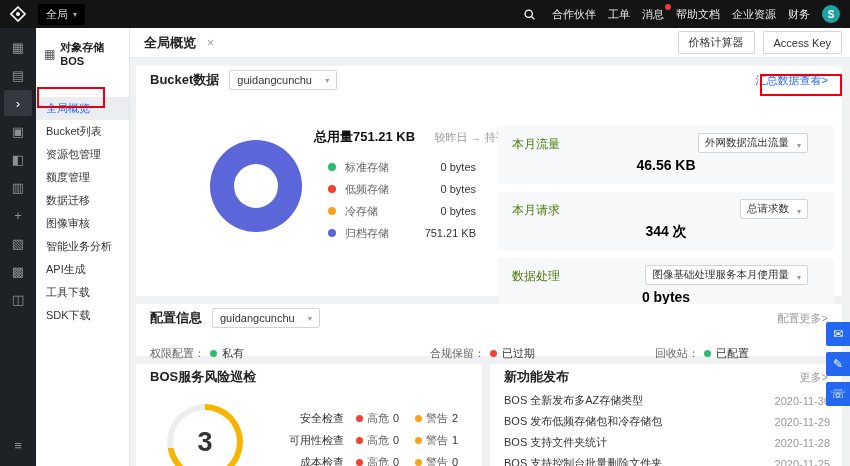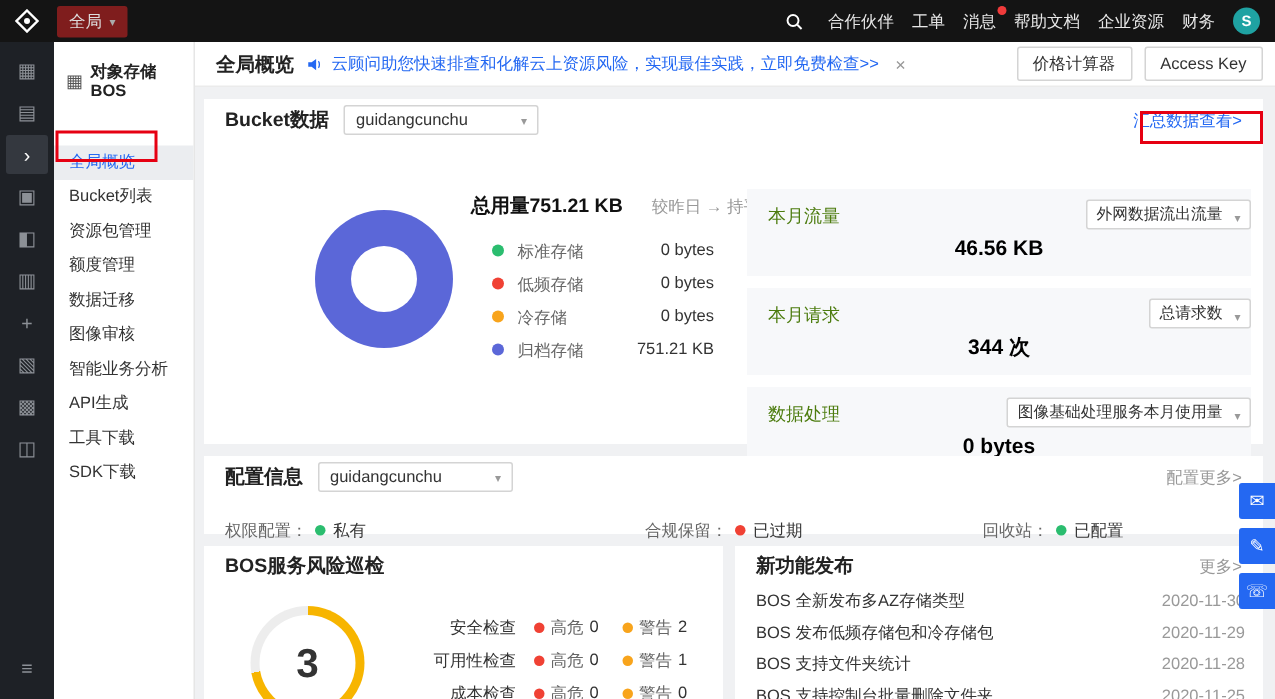--- a/index.html
+++ b/index.html
@@ -3,21 +3,21 @@
 <meta charset="utf-8">
 <style>
   * { margin:0; padding:0; box-sizing:border-box; }
   html,body { background:#e9eaec; }
   body { font-family:"Liberation Sans","DejaVu Sans",sans-serif; }
   .screen { position:relative; width:850px; height:466px; background:#f0f1f3; overflow:hidden; font-size:12px; color:#333; }
 
   
   .topnav { position:absolute; top:0; left:0; right:0; height:28px; background:#141414; display:flex; align-items:center; padding:0 10px; gap:12px; z-index:60; }
   .logo { display:flex; align-items:center; cursor:pointer; }
-  .region-pill { background:#7f1d1d; color:#ddd; font-size:11px; padding:3px 8px; border-radius:2px; display:flex; align-items:center; gap:5px; cursor:pointer; }
+  .region-pill { background:#000000; color:#ddd; font-size:11px; padding:3px 8px; border-radius:2px; display:flex; align-items:center; gap:5px; cursor:pointer; }
   .region-pill .caret { font-size:8px; color:#aaa; }
   .topnav-spacer { flex:1; }
   .search-btn { display:flex; align-items:center; cursor:pointer; margin-right:4px; }
   .topnav-link { color:#e8e8e8; font-size:11px; cursor:pointer; position:relative; white-space:nowrap; }
   .msg-badge { position:absolute; top:-3px; right:-7px; width:6px; height:6px; background:#f03b3b; border-radius:50%; }
   .avatar { width:18px; height:18px; border-radius:50%; background:#1fa2a2; color:#fff; font-size:10px; display:flex; align-items:center; justify-content:center; cursor:pointer; font-weight:bold; }
 
   
   .iconrail { position:absolute; top:28px; left:0; bottom:0; width:36px; background:#1e2126; display:flex; flex-direction:column; align-items:center; padding-top:6px; gap:2px; z-index:50; }
   .rail-icon { width:28px; height:26px; display:flex; align-items:center; justify-content:center; color:#8c9096; font-size:13px; cursor:pointer; border-radius:2px; }
@@ -43,21 +43,21 @@
 
   .card { position:absolute; background:#fff; }
   .bucket-card   { left:6px;   top:38px;  width:706px; height:230px; }
   .config-card   { left:6px;   top:276px; width:706px; height:52px; }
   .risk-card     { left:6px;   top:336px; width:346px; height:140px; }
   .features-card { left:360px; top:336px; width:352px; height:140px; }
 
   .card-head { display:flex; align-items:center; padding:4px 14px 0; gap:10px; }
   .card-title { font-weight:bold; font-size:13px; color:#222; white-space:nowrap; }
   .select { display:inline-flex; align-items:center; justify-content:space-between; border:1px solid #d4d4d4; border-radius:2px; font-size:11px; color:#333; padding:3px 7px; gap:8px; background:#fff; cursor:pointer; white-space:nowrap; }
-  .bucket-select { width:130px; }
+  .bucket-select { width:108px; }
   .select .caret { color:#999; font-size:8px; }
   .link-blue { color:#2468f2; font-size:11px; cursor:pointer; white-space:nowrap; }
   .link-gray { color:#999; font-size:11px; cursor:pointer; white-space:nowrap; }
   .push-right { margin-left:auto; }
 
   
   .bucket-body { position:absolute; left:0; right:0; top:32px; bottom:0; }
   .donut { position:absolute; left:74px; top:42px; width:92px; height:92px; border-radius:50%; background:#5b67d8; }
   .donut-hole { position:absolute; left:24px; top:24px; width:44px; height:44px; border-radius:50%; background:#fff; }
   .total-zone { position:absolute; left:178px; top:30px; white-space:nowrap; }
@@ -69,21 +69,21 @@
   .dot-green  { background:#2bbd6f; }
   .dot-red    { background:#f04134; }
   .dot-orange { background:#f8a41c; }
   .dot-blue   { background:#5b67d8; }
   .legend-name { font-size:11px; color:#666; }
   .legend-val  { font-size:11px; color:#333; margin-left:auto; }
 
   .metrics { position:absolute; right:8px; top:28px; width:336px; display:flex; flex-direction:column; gap:8px; }
   .metric { position:relative; height:58px; background:#f7f8fa; }
   .metric-label { position:absolute; left:14px; top:10px; font-weight:normal; font-size:12px; color:#4d7c0f; }
-  .metric-select { position:absolute; right:0; top:7px; font-size:10.5px; padding:2px 6px;align-items:flex-end; }
+  .metric-select { position:absolute; right:26px; top:7px; font-size:10.5px; padding:2px 6px;align-items:flex-end; }
   .metric-value { position:absolute; left:0; right:0; top:31px; text-align:center; font-weight:bold; font-size:14px; color:#000; }
 
   
   .config-row { position:absolute; left:0; right:0; top:30px; height:18px; font-size:11px; }
   .cfg-item { position:absolute; display:flex; align-items:center; gap:5px; white-space:nowrap;margin-top:12px; }
   .cfg-1 { left:14px; } .cfg-2 { left:294px; } .cfg-3 { left:519px; }
   .cfg-label { color:#666; } .cfg-value { color:#333; }
   .dot-sm { width:7px; height:7px; border-radius:50%; flex:none; }
 
   
@@ -176,27 +176,20 @@
       <div class="sidebar-item">API生成</div>
       <div class="sidebar-item">工具下载</div>
       <div class="sidebar-item">SDK下载</div>
     </div>
   </aside>
 
   <main class="main">
 
     <div class="content-header">
       <span class="page-title">全局概览</span>
-      <span class="announce">
-        <svg width="12" height="12" viewBox="0 0 16 16">
-            <path d="M2 6v4h3l4 3V3L5 6H2z" fill="#2468f2"></path>
-            <path d="M11 5.2c1.2 1 1.2 4.6 0 5.6" stroke="#2468f2" stroke-width="1.2" fill="none"></path>
-          </svg>
-        <span>云顾问助您快速排查和化解云上资源风险，实现最佳实践，立即免费检查&gt;&gt;</span>
-      </span>
       <span class="announce-close">×</span>
       <span class="header-actions">
         <button class="btn">价格计算器</button>
         <button class="btn">Access Key</button>
       </span>
     </div>
 
     <section class="card bucket-card">
       <div class="card-head">
         <span class="card-title">Bucket数据</span>

